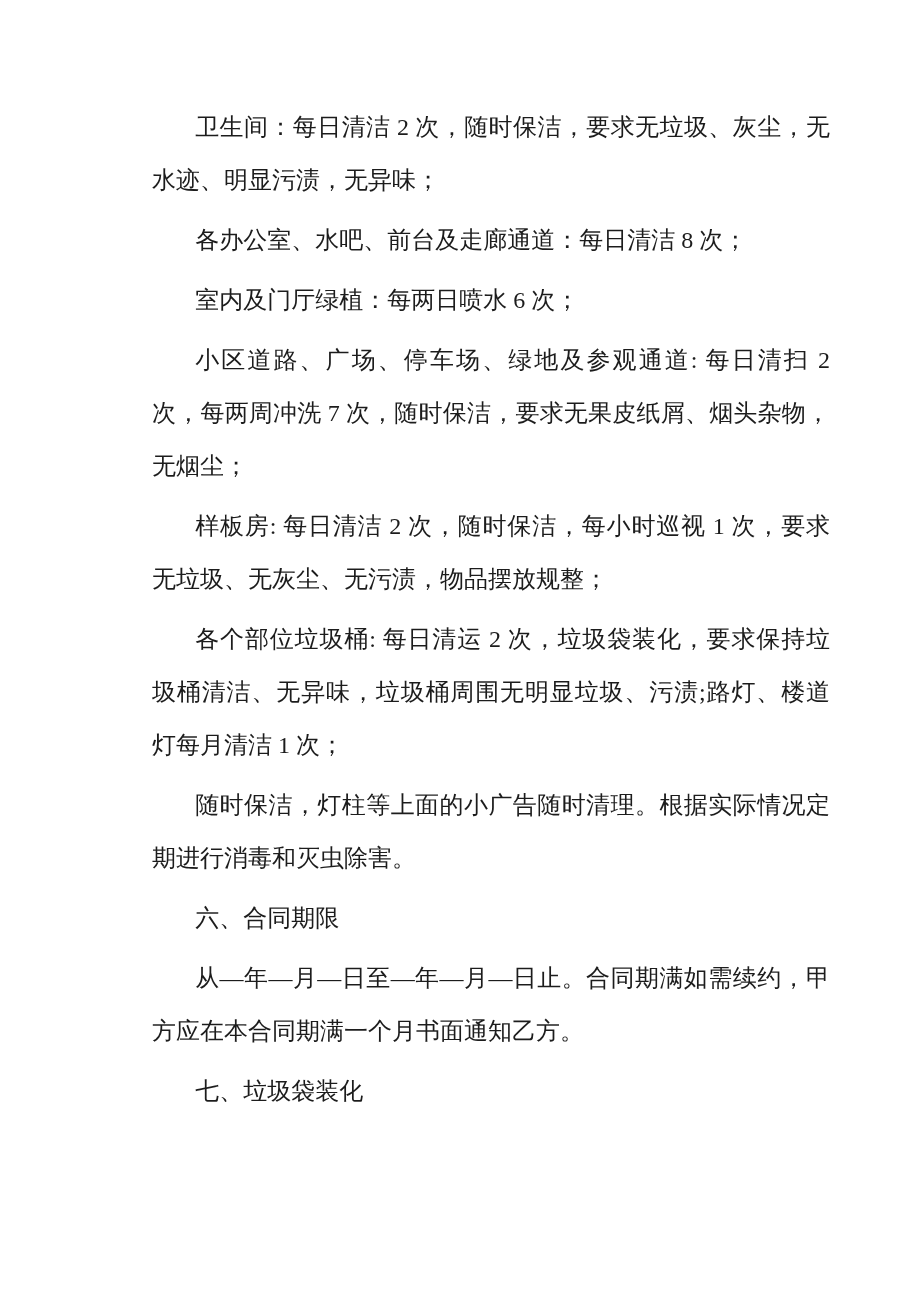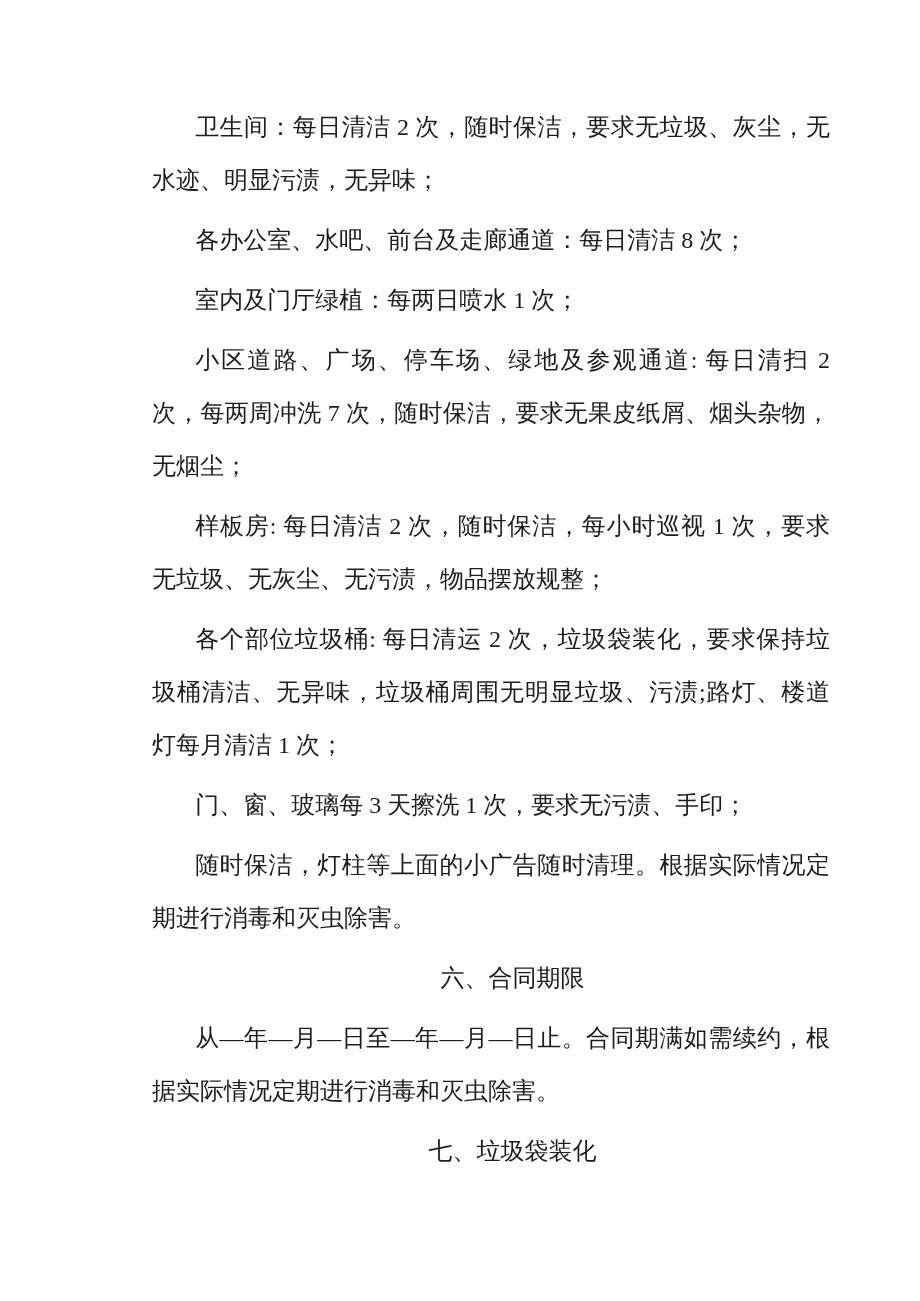--- a/index.html
+++ b/index.html
@@ -28,33 +28,32 @@
     color: #1c1c1c;
     text-align: justify;
     word-break: break-all;
     margin-left: 28px;
   }
   .doc-body p {
     margin: 0 0 7px 0;
     text-indent: 1.8em;
   }
   .doc-body p.heading {
-    text-align: center;
+    text-align: left;
   }
 </style>
 </head>
 <body style="background: rgb(255, 255, 255);">
 
 <div class="page">
   <div class="doc-body" style="color: rgb(28, 28, 28);">
       <p class="body">卫生间：每日清洁 2 次，随时保洁，要求无垃圾、灰尘，无水迹、明显污渍，无异味；</p>
       <p class="body">各办公室、水吧、前台及走廊通道：每日清洁 8 次；</p>
-      <p class="body">室内及门厅绿植：每两日喷水 1 次；</p>
+      <p class="body">室内及门厅绿植：每两日喷水 6 次；</p>
       <p class="body">小区道路、广场、停车场、绿地及参观通道: 每日清扫 2 次，每两周冲洗 7 次，随时保洁，要求无果皮纸屑、烟头杂物，无烟尘；</p>
       <p class="body">样板房: 每日清洁 2 次，随时保洁，每小时巡视 1 次，要求无垃圾、无灰尘、无污渍，物品摆放规整；</p>
       <p class="body">各个部位垃圾桶: 每日清运 2 次，垃圾袋装化，要求保持垃圾桶清洁、无异味，垃圾桶周围无明显垃圾、污渍;路灯、楼道灯每月清洁 1 次；</p>
-      <p class="body">门、窗、玻璃每 3 天擦洗 1 次，要求无污渍、手印；</p>
       <p class="body">随时保洁，灯柱等上面的小广告随时清理。根据实际情况定期进行消毒和灭虫除害。</p>
       <p class="heading">六、合同期限</p>
-      <p class="body">从—年—月—日至—年—月—日止。合同期满如需续约，根据实际情况定期进行消毒和灭虫除害。</p>
+      <p class="body">从—年—月—日至—年—月—日止。合同期满如需续约，甲方应在本合同期满一个月书面通知乙方。</p>
       <p class="heading">七、垃圾袋装化</p>
     </div>
 </div>
 
 </body></html>

